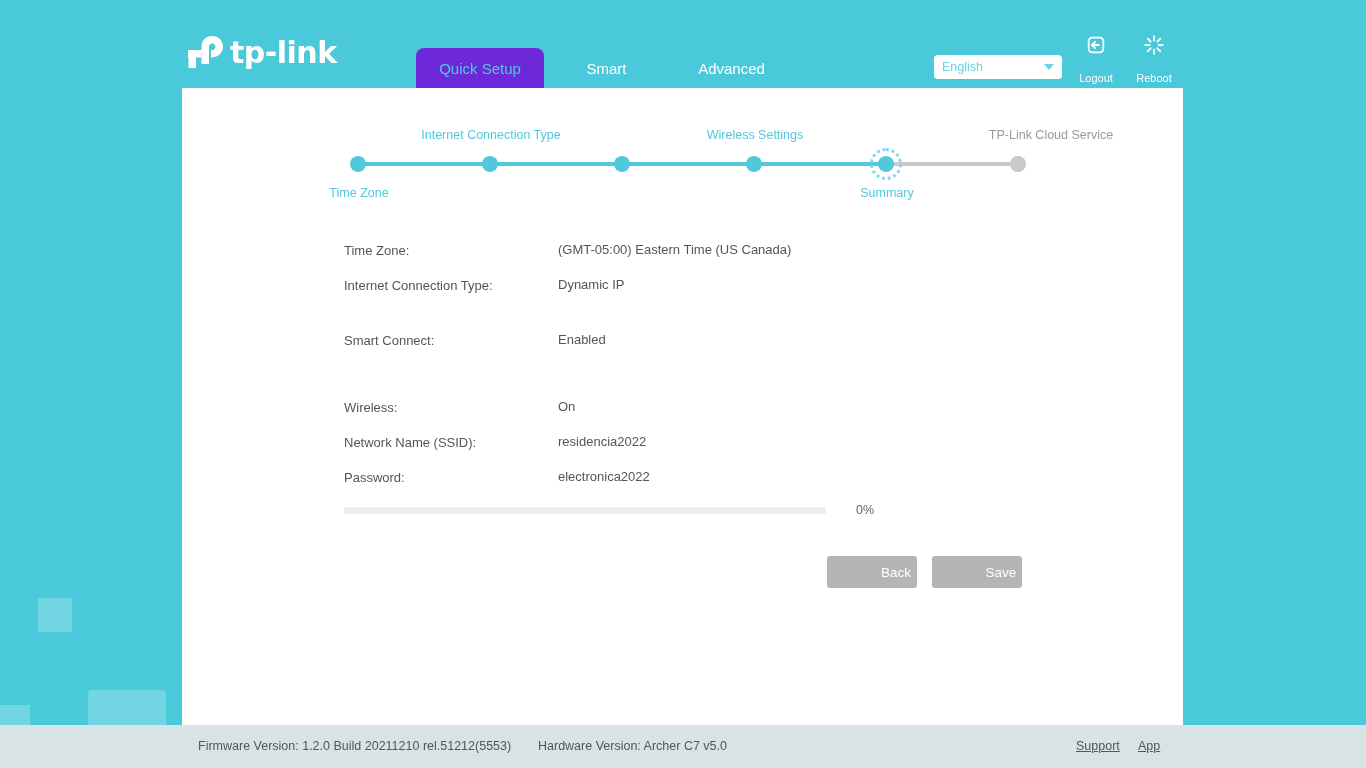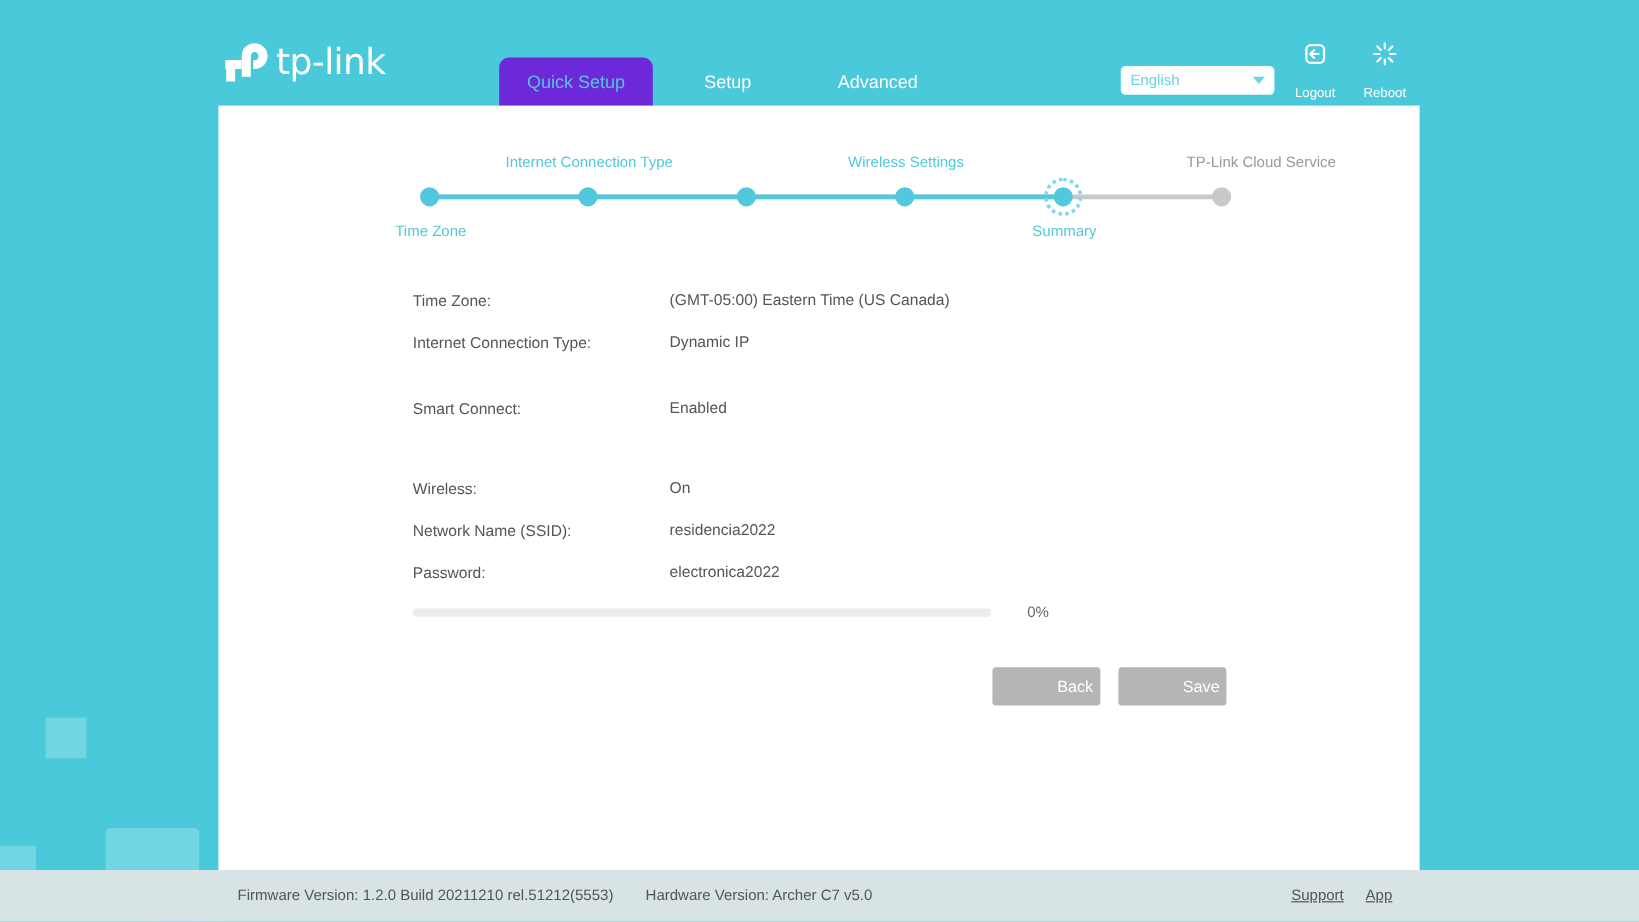--- a/index.html
+++ b/index.html
@@ -22,21 +22,21 @@
   .header {
     position:absolute; left:0; top:0; width:1366px; height:88px;
   }
   .logo {
     position:absolute; left:182px; top:30px;
     display:flex; align-items:center; gap:4px;
   }
   .logo svg { display:block; }
   .logo-word {
     font-size:30px; color:#ffffff; letter-spacing:-0.5px;
-    font-family:"DejaVu Sans", sans-serif; font-weight:400;
+    font-family:"DejaVu Sans", sans-serif; font-weight:700;
   }
 
   .nav { position:absolute; left:416px; top:48px; display:flex; align-items:flex-end; }
   .tab {
     font-size:15px; color:#ffffff; padding:0 0 0 0;
     height:40px; line-height:40px; cursor:pointer;
     text-align:center;
   }
   .tab.active {
     background:#6d28d9; color:#52c8dc;
@@ -185,21 +185,21 @@
     <svg width="44" height="44" viewBox="0 0 44 44">
       <path d="M30 6c-6 0-10.5 4.6-10.5 10.6V34h7.5V16.8c0-1.9 1.4-3.4 3.2-3.4s3.3 1.5 3.3 3.4-1.5 3.4-3.3 3.4h-1.2v7.2h1.2C36.4 27.4 41 22.7 41 16.6 41 10.6 36.3 6 30 6z" fill="#ffffff"></path>
       <path d="M6 20h13.5v7.4H14V38H6.5V27.4H6z" fill="#ffffff"></path>
       <rect x="6" y="20" width="8" height="7.4" fill="#ffffff"></rect>
     </svg>
     <span class="logo-word">tp-link</span>
   </div>
 
   <div class="nav">
     <div class="tab active">Quick Setup</div>
-    <div class="tab plain">Setup</div>
+    <div class="tab plain">Smart</div>
     <div class="tab plain">Advanced</div>
   </div>
 
   <div class="lang-wrap">
     <select class="lang-select">
       <option>English</option>
     </select>
     <span class="lang-caret"></span>
   </div>
 

